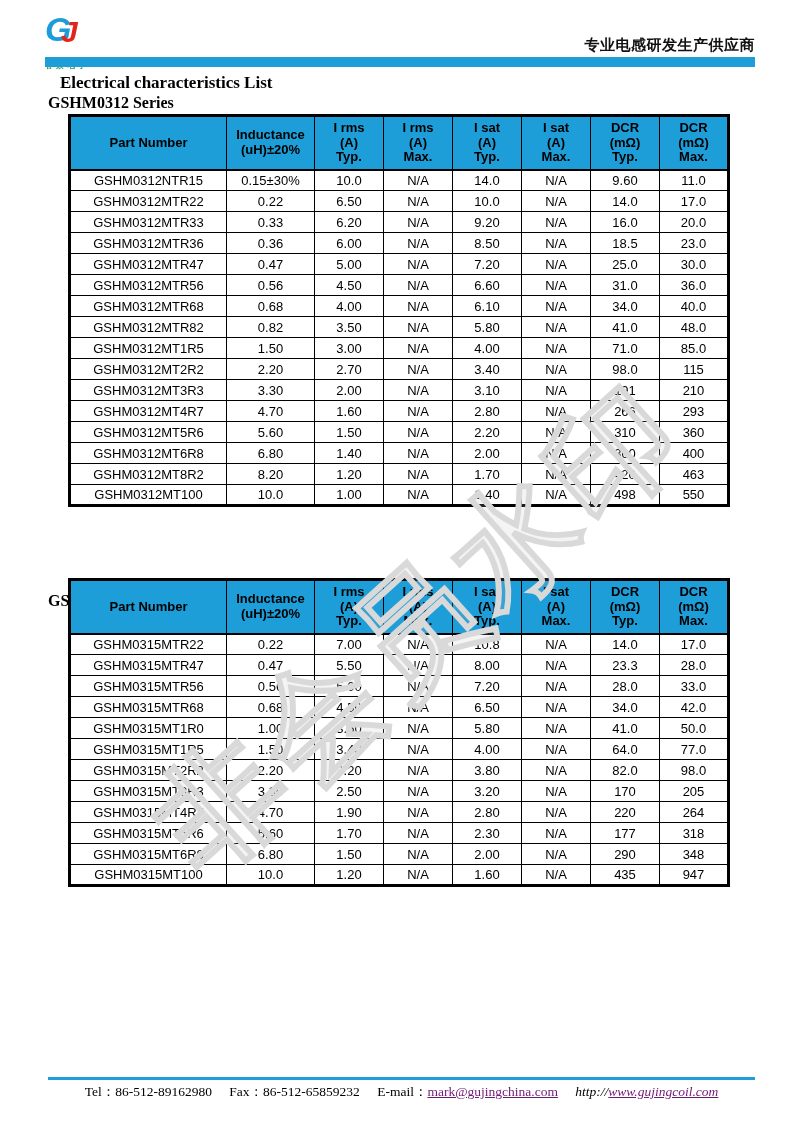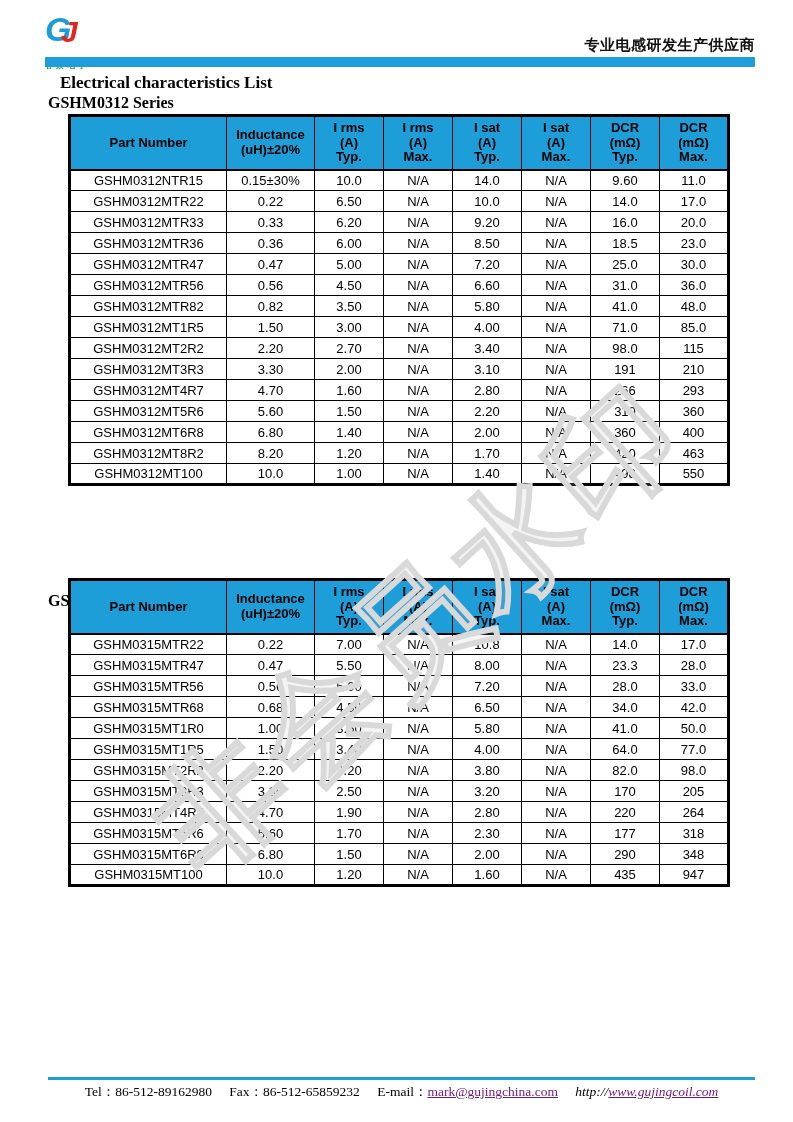--- a/index.html
+++ b/index.html
@@ -209,20 +209,30 @@
       </tr>
       <tr>
         <td>GSHM0312MTR56</td>
         <td>0.56</td>
         <td>4.50</td>
         <td>N/A</td>
         <td>6.60</td>
         <td>N/A</td>
         <td>31.0</td>
         <td>36.0</td>
+      </tr>
+      <tr>
+        <td>GSHM0312MTR68</td>
+        <td>0.68</td>
+        <td>4.00</td>
+        <td>N/A</td>
+        <td>6.10</td>
+        <td>N/A</td>
+        <td>34.0</td>
+        <td>40.0</td>
       </tr>
       <tr>
         <td>GSHM0312MTR82</td>
         <td>0.82</td>
         <td>3.50</td>
         <td>N/A</td>
         <td>5.80</td>
         <td>N/A</td>
         <td>41.0</td>
         <td>48.0</td>

